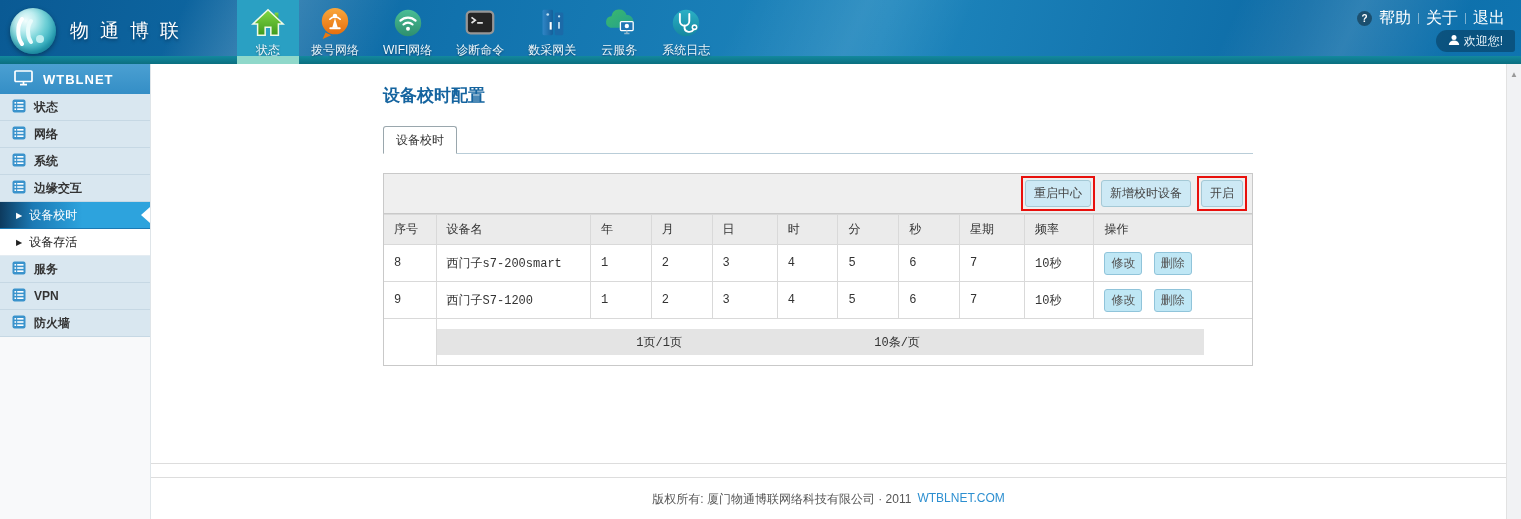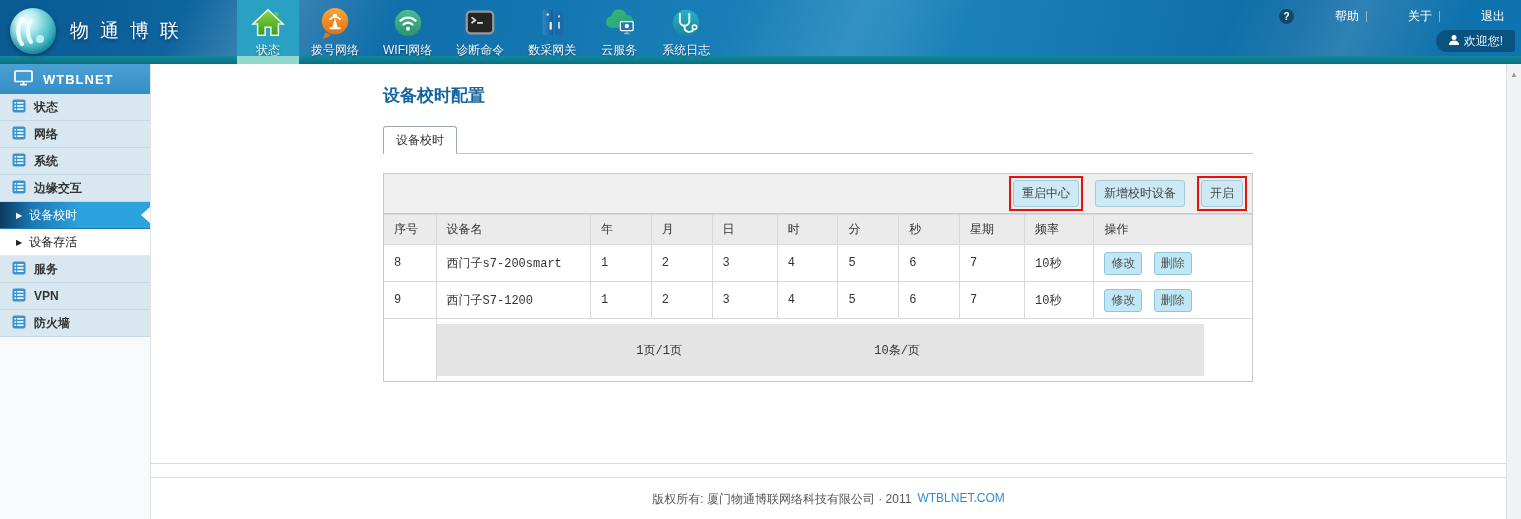--- a/index.html
+++ b/index.html
@@ -24,21 +24,21 @@
   .top-nav { position:absolute; left:237px; top:0; height:64px; display:flex; z-index:2; }
   .nav-item { position:relative; height:64px; min-width:62px; padding:0 12px; display:flex; flex-direction:column; align-items:center; cursor:pointer; }
   .nav-item .nav-icon { margin-top:5px; height:36px; display:flex; align-items:center; }
   .nav-item .nav-label { margin-top:1px; color:#eef8fd; font-size:12px; text-shadow:0 1px 2px rgba(0,0,0,.4); }
   .nav-item.active { background:#2aa0c3; }
   .nav-item.active::after { content:""; position:absolute; left:0; bottom:0; width:100%; height:8px; background:#8fd8ca; }
 
   .user-links { position:absolute; right:16px; top:8px; display:flex; align-items:center; gap:7px; z-index:3; color:#fff; }
   .help-icon { width:15px; height:15px; border-radius:50%; background:rgba(0,0,0,.38); color:#fff;
     display:inline-flex; align-items:center; justify-content:center; font-size:10px; font-weight:bold; }
-  .user-links a { color:#fff; text-decoration:none; font-size:12px; cursor:pointer;margin-left:34px; }
+  .user-links a { color:#fff; text-decoration:none; font-size:16px; cursor:pointer; }
   .ulink-sep { width:1px; height:11px; background:rgba(255,255,255,.45); }
   .welcome-pill { position:absolute; right:6px; top:30px; z-index:3; height:22px; padding:0 12px 0 12px;
     background:rgba(5,45,70,.45); border-radius:12px 3px 3px 12px; display:flex; align-items:center; gap:4px; color:#e9f4fa; font-size:12px; }
 
   
   .sidebar { position:absolute; left:0; top:64px; width:151px; bottom:0; background:#f8f9fa; border-right:1px solid #dfe5e9; }
   .sidebar-header { height:30px; background:linear-gradient(#4ba0d2,#348ec6); color:#fff; font-weight:bold; font-size:13px;
     display:flex; align-items:center; gap:10px; padding-left:14px; letter-spacing:1px; }
   .side-item { height:27px; background:#d9e7f0; border-bottom:1px solid #c6d8e4; display:flex; align-items:center; gap:8px;
     padding-left:12px; cursor:pointer; color:#333; font-weight:bold; }
@@ -54,36 +54,36 @@
   .main { position:absolute; left:151px; top:64px; right:15px; bottom:0; background:#fff;font-family:Liberation Mono, monospace; }
   .content { width:870px; margin-left:232px; }
   .page-title { margin-top:20px; font-size:17px; font-weight:bold; color:#15649f; }
   .tab-strip { margin-top:20px; border-bottom:1px solid #b9cdd8; height:27px; position:relative; }
   .tab { position:absolute; left:0; bottom:-1px; width:74px; height:28px; background:#fff;
     border:1px solid #9aa7ad; border-bottom:1px solid #fff; border-radius:3px 3px 0 0;
     display:flex; align-items:center; justify-content:center; color:#333; cursor:pointer; }
 
   .panel { margin-top:19px; border:1px solid #c9c9c9; }
   .toolbar { height:40px; background:#efefef; border-bottom:1px solid #c9c9c9; display:flex; align-items:center;
-    justify-content:flex-end; gap:12px; padding-right:5px; }
+    justify-content:flex-end; gap:6px; padding-right:5px; }
   .btn { background:#cde9f5; border:1px solid #a5c9d6; border-radius:3px; padding:4px 8px; font-size:12px; color:#444; cursor:pointer;
     font-family:inherit; }
   .annotation-box { display:inline-flex; border:2px solid #e8100c; padding:2px; }
 
   table.data { width:100%; border-collapse:collapse; }
   table.data th { background:#ebebeb; font-weight:normal; text-align:left; padding:0 0 0 10px; height:30px;
     border:1px solid #d9d9d9; color:#333; }
   table.data td { height:37px; border:1px solid #d9d9d9; padding:0 0 0 10px; color:#333; background:#fff; }
   table.data th:first-child, table.data td:first-child { border-left:none; }
   table.data th:last-child, table.data td:last-child { border-right:none; }
   table.data tr.pag-row td { border-bottom:none; height:46px; }
   .btn-sm { background:#bfe7f5; border:1px solid #90c4da; border-radius:3px; padding:2px 6px; font-size:12px; color:#555; cursor:pointer;
     font-family:inherit; margin-right:4px; }
   .pag-cell { padding:0 !important; }
-  .pag-bar { margin:5px 48px 5px 0; height:52px; background:#e4e4e4; position:relative; }
+  .pag-bar { margin:5px 48px 5px 0; height:26px; background:#e4e4e4; position:relative; }
   .pag-text { position:absolute; top:50%; transform:translate(-50%,-50%); color:#333; }
   .pag-page { left:29%; }
   .pag-per { left:60%; }
 
   
   .content-bottom-line { position:absolute; left:151px; right:15px; bottom:55px; border-top:1px solid #ddd; }
   .app-footer { position:absolute; left:151px; right:15px; bottom:0; height:42px; border-top:1px solid #ddd;
     display:flex; align-items:flex-start; justify-content:center; padding-top:13px; color:#555; gap:6px; background:#fff; }
   .footer-link { color:#2d8fd0; text-decoration:none; cursor:pointer; }
 

